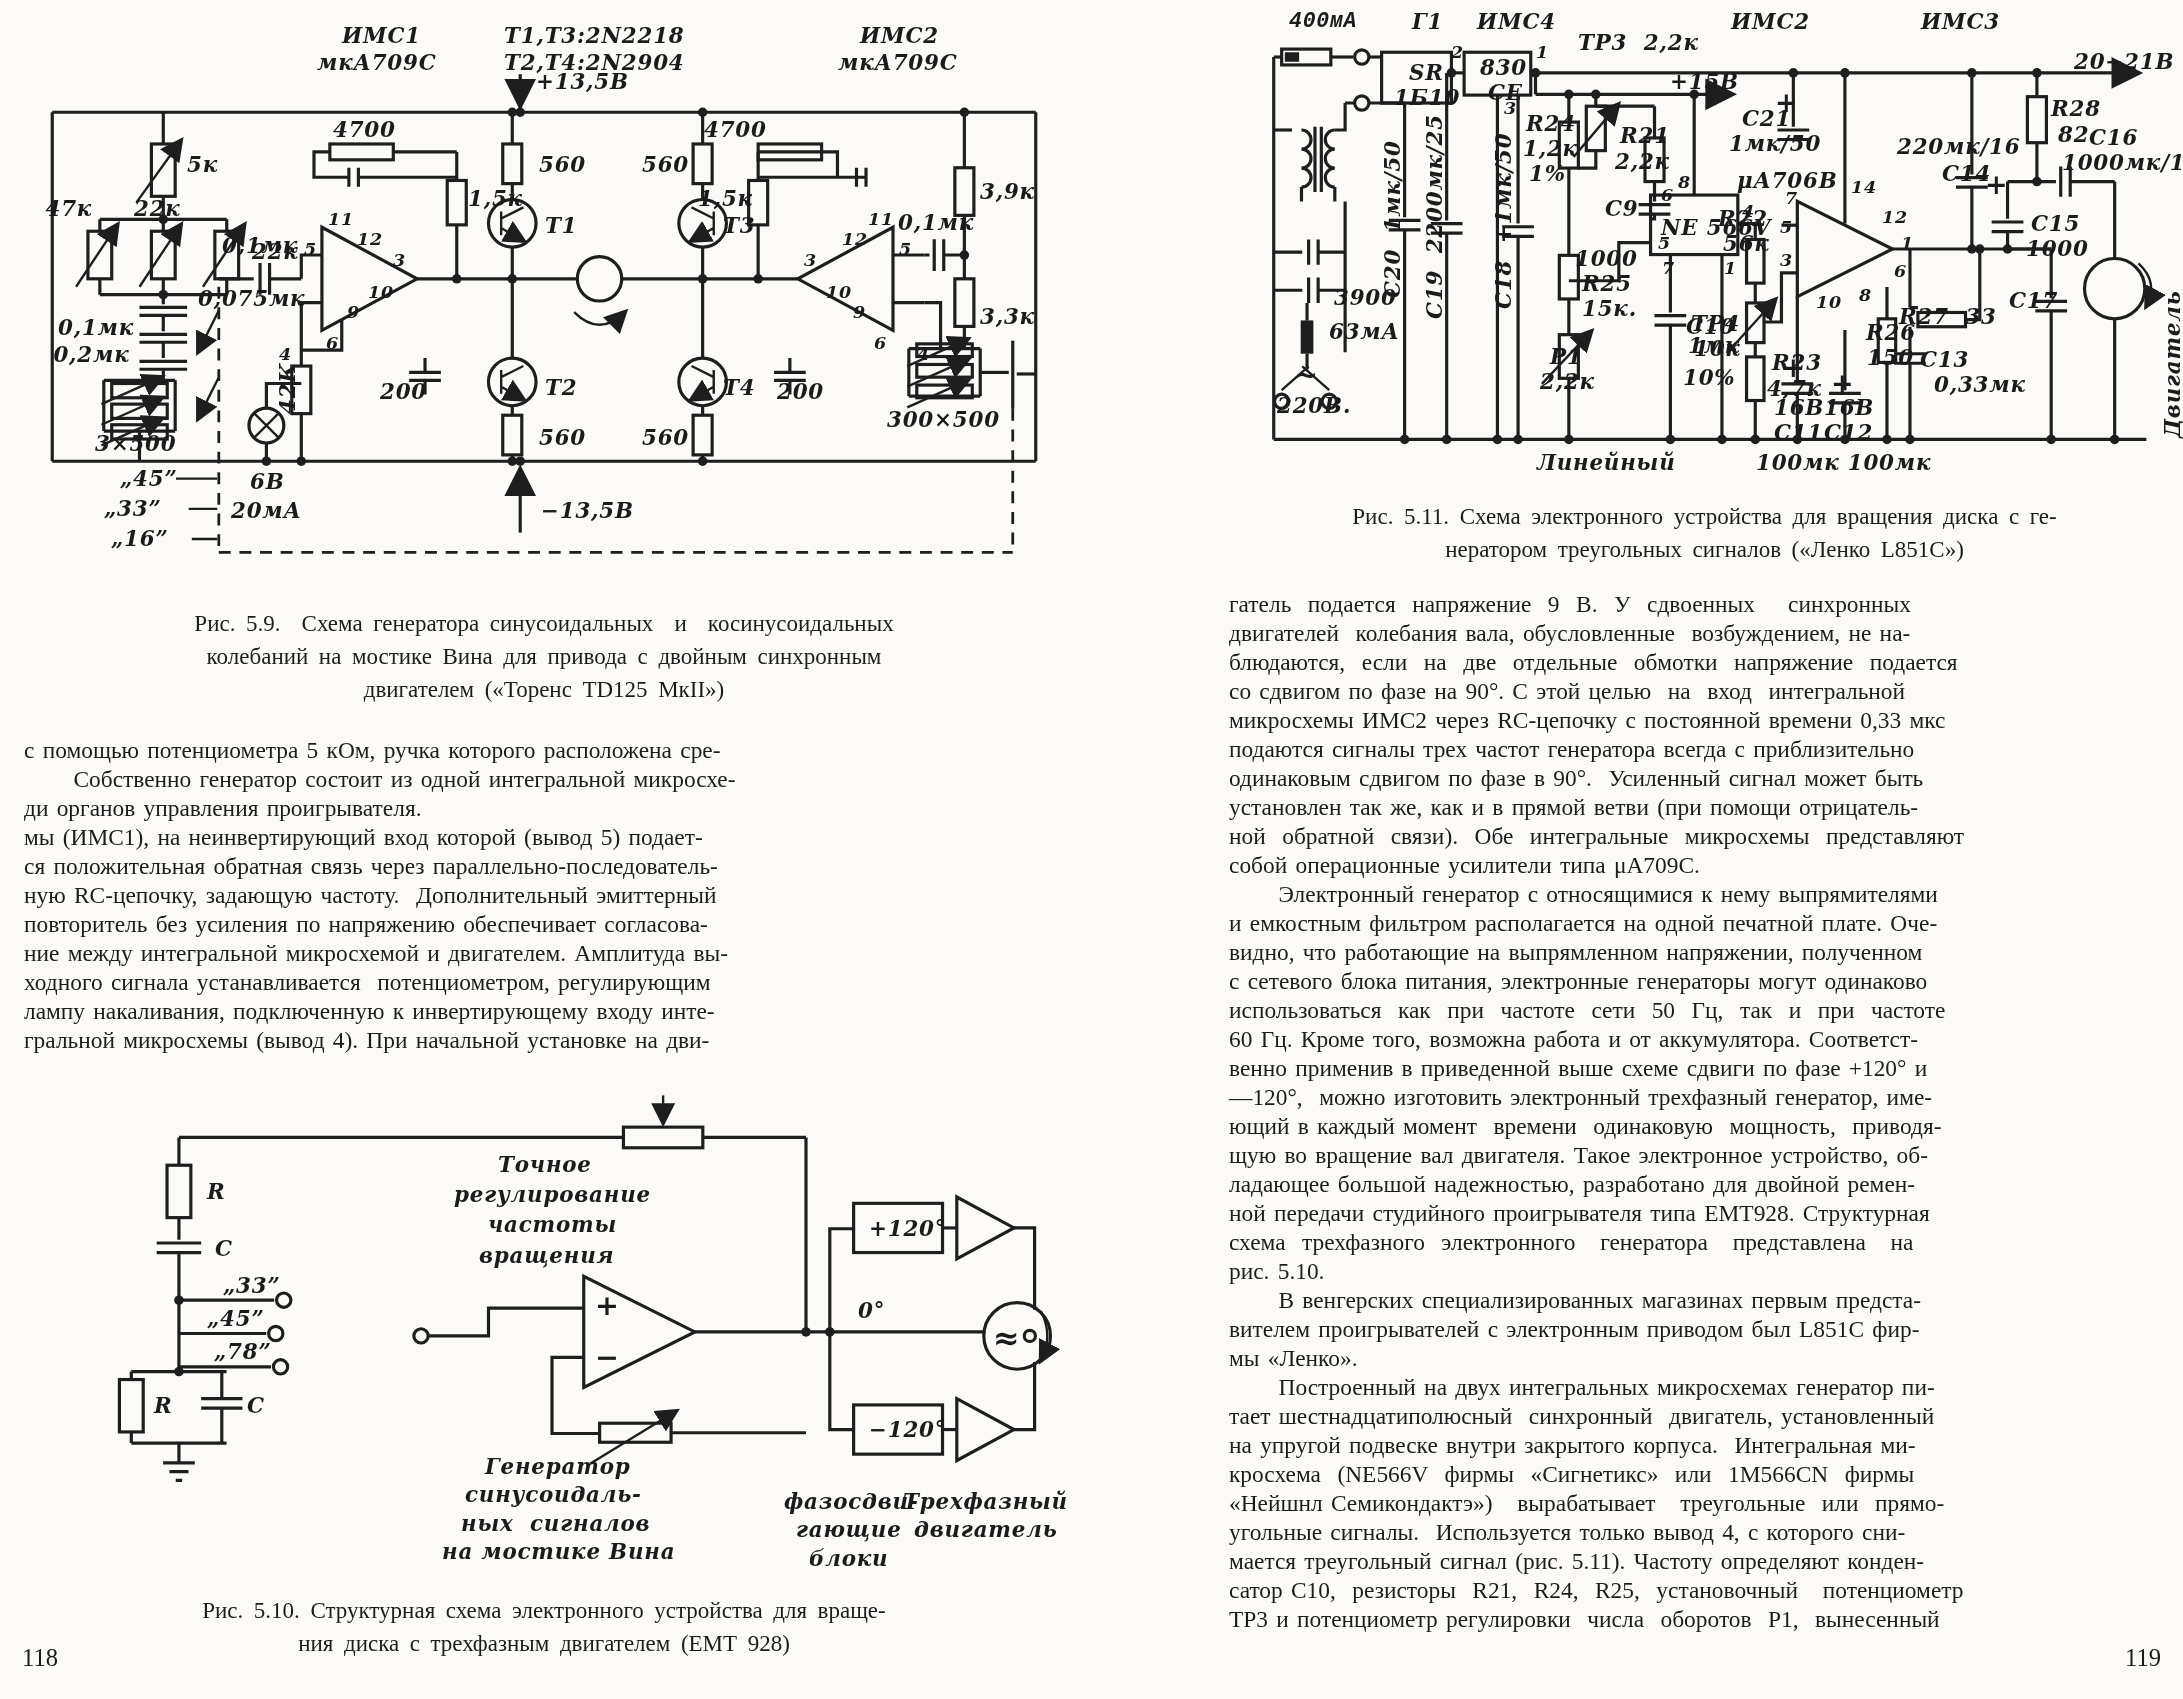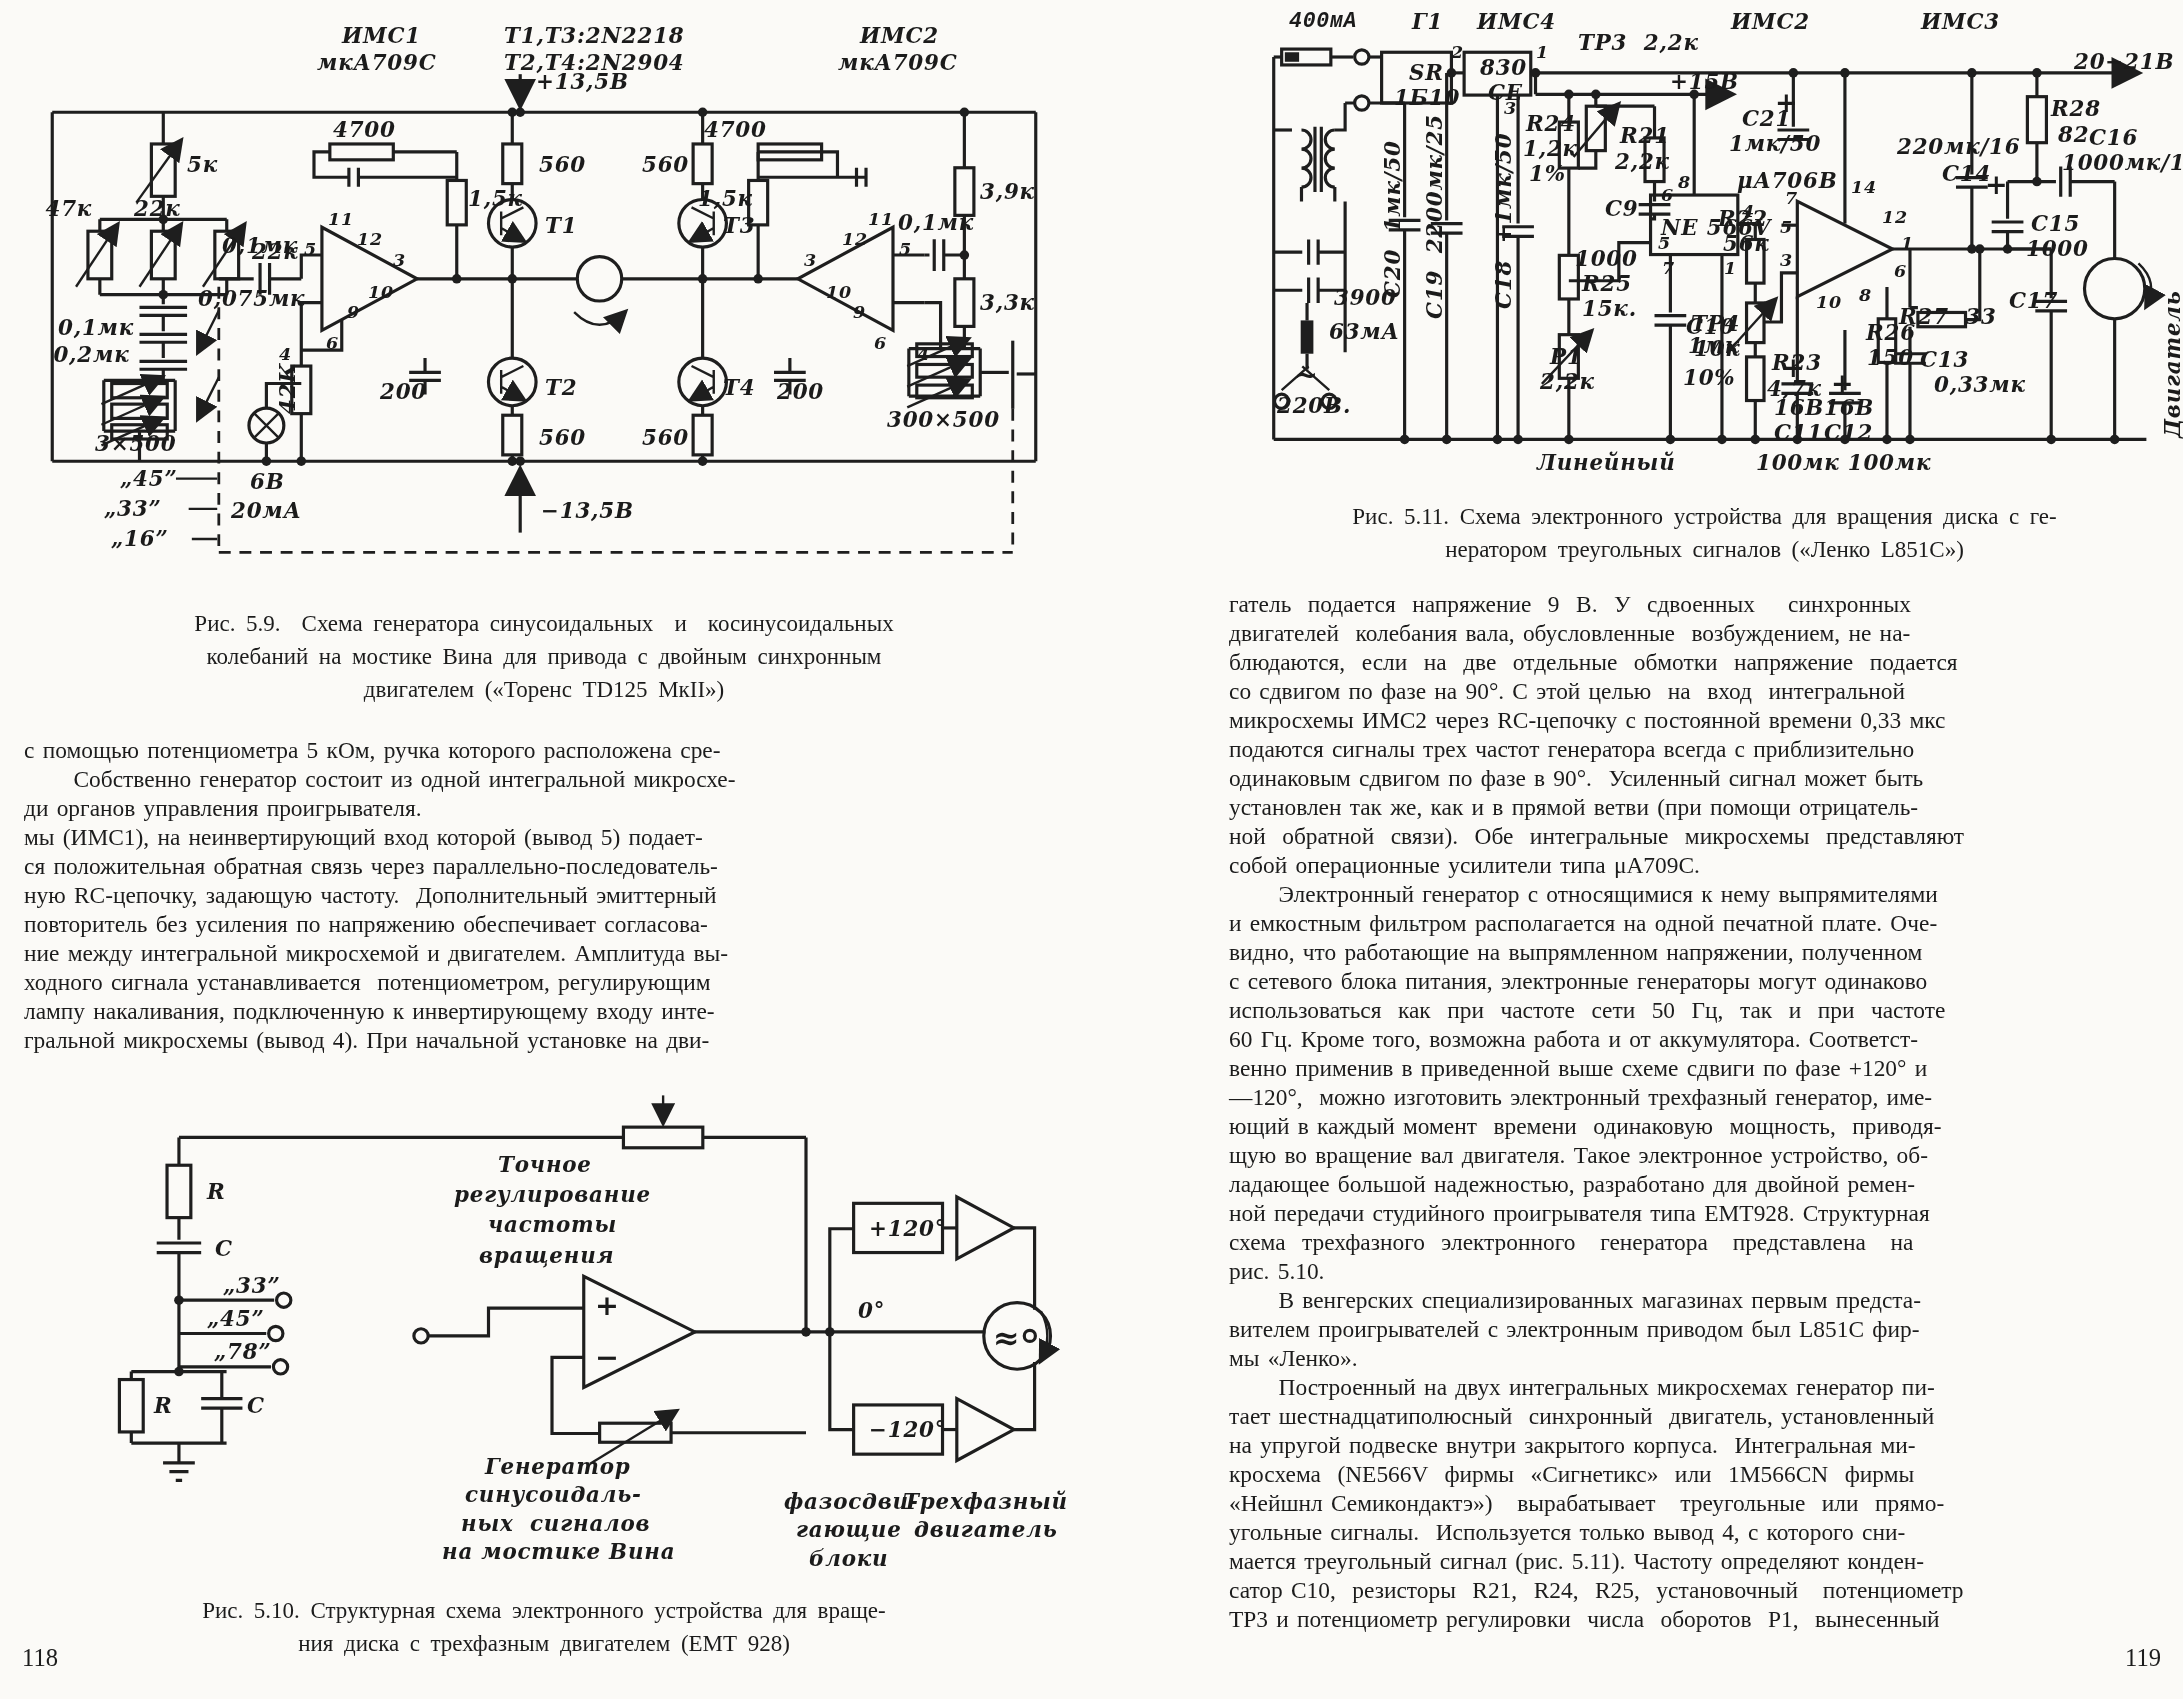--- a/index.html
+++ b/index.html
@@ -202,21 +202,21 @@
         <span class="fig-label" style="left: 352px; top: 356px;">200</span>
         <span class="fig-label" style="left: 676px; top: 94px;">4700</span>
         <span class="fig-label" style="left: 670px; top: 163px;">1,5к</span>
         <span class="fig-label" style="left: 614px; top: 129px;">560</span>
         <span class="fig-label" style="left: 695px; top: 190px;">Т3</span>
         <span class="fig-label" style="left: 695px; top: 352px;">Т4</span>
         <span class="fig-label" style="left: 614px; top: 402px;">560</span>
         <span class="fig-label" style="left: 749px; top: 356px;">200</span>
         <span class="fig-label" style="left: 870px; top: 187px;">0,1мк</span>
         <span class="fig-label" style="left: 952px; top: 156px;">3,9к</span>
-        <span class="fig-label" style="left: 952px; top: 267px;">3,3к</span>
+        <span class="fig-label" style="left: 952px; top: 281px;">3,3к</span>
         <span class="fig-label" style="left: 859px; top: 384px;">300×500</span>
         <span class="fig-label" style="left: 300px; top: 186px; font-size: 17.5px;">11</span>
         <span class="fig-label" style="left: 276px; top: 216px; font-size: 17.5px;">5</span>
         <span class="fig-label" style="left: 329px; top: 206px; font-size: 17.5px;">12</span>
         <span class="fig-label" style="left: 365px; top: 227px; font-size: 17.5px;">3</span>
         <span class="fig-label" style="left: 340px; top: 259px; font-size: 17.5px;">10</span>
         <span class="fig-label" style="left: 319px; top: 279px; font-size: 17.5px;">9</span>
         <span class="fig-label" style="left: 298px; top: 310px; font-size: 17.5px;">6</span>
         <span class="fig-label" style="left: 251px; top: 321px; font-size: 17.5px;">4</span>
         <span class="fig-label" style="left: 840px; top: 186px; font-size: 17.5px;">11</span>

